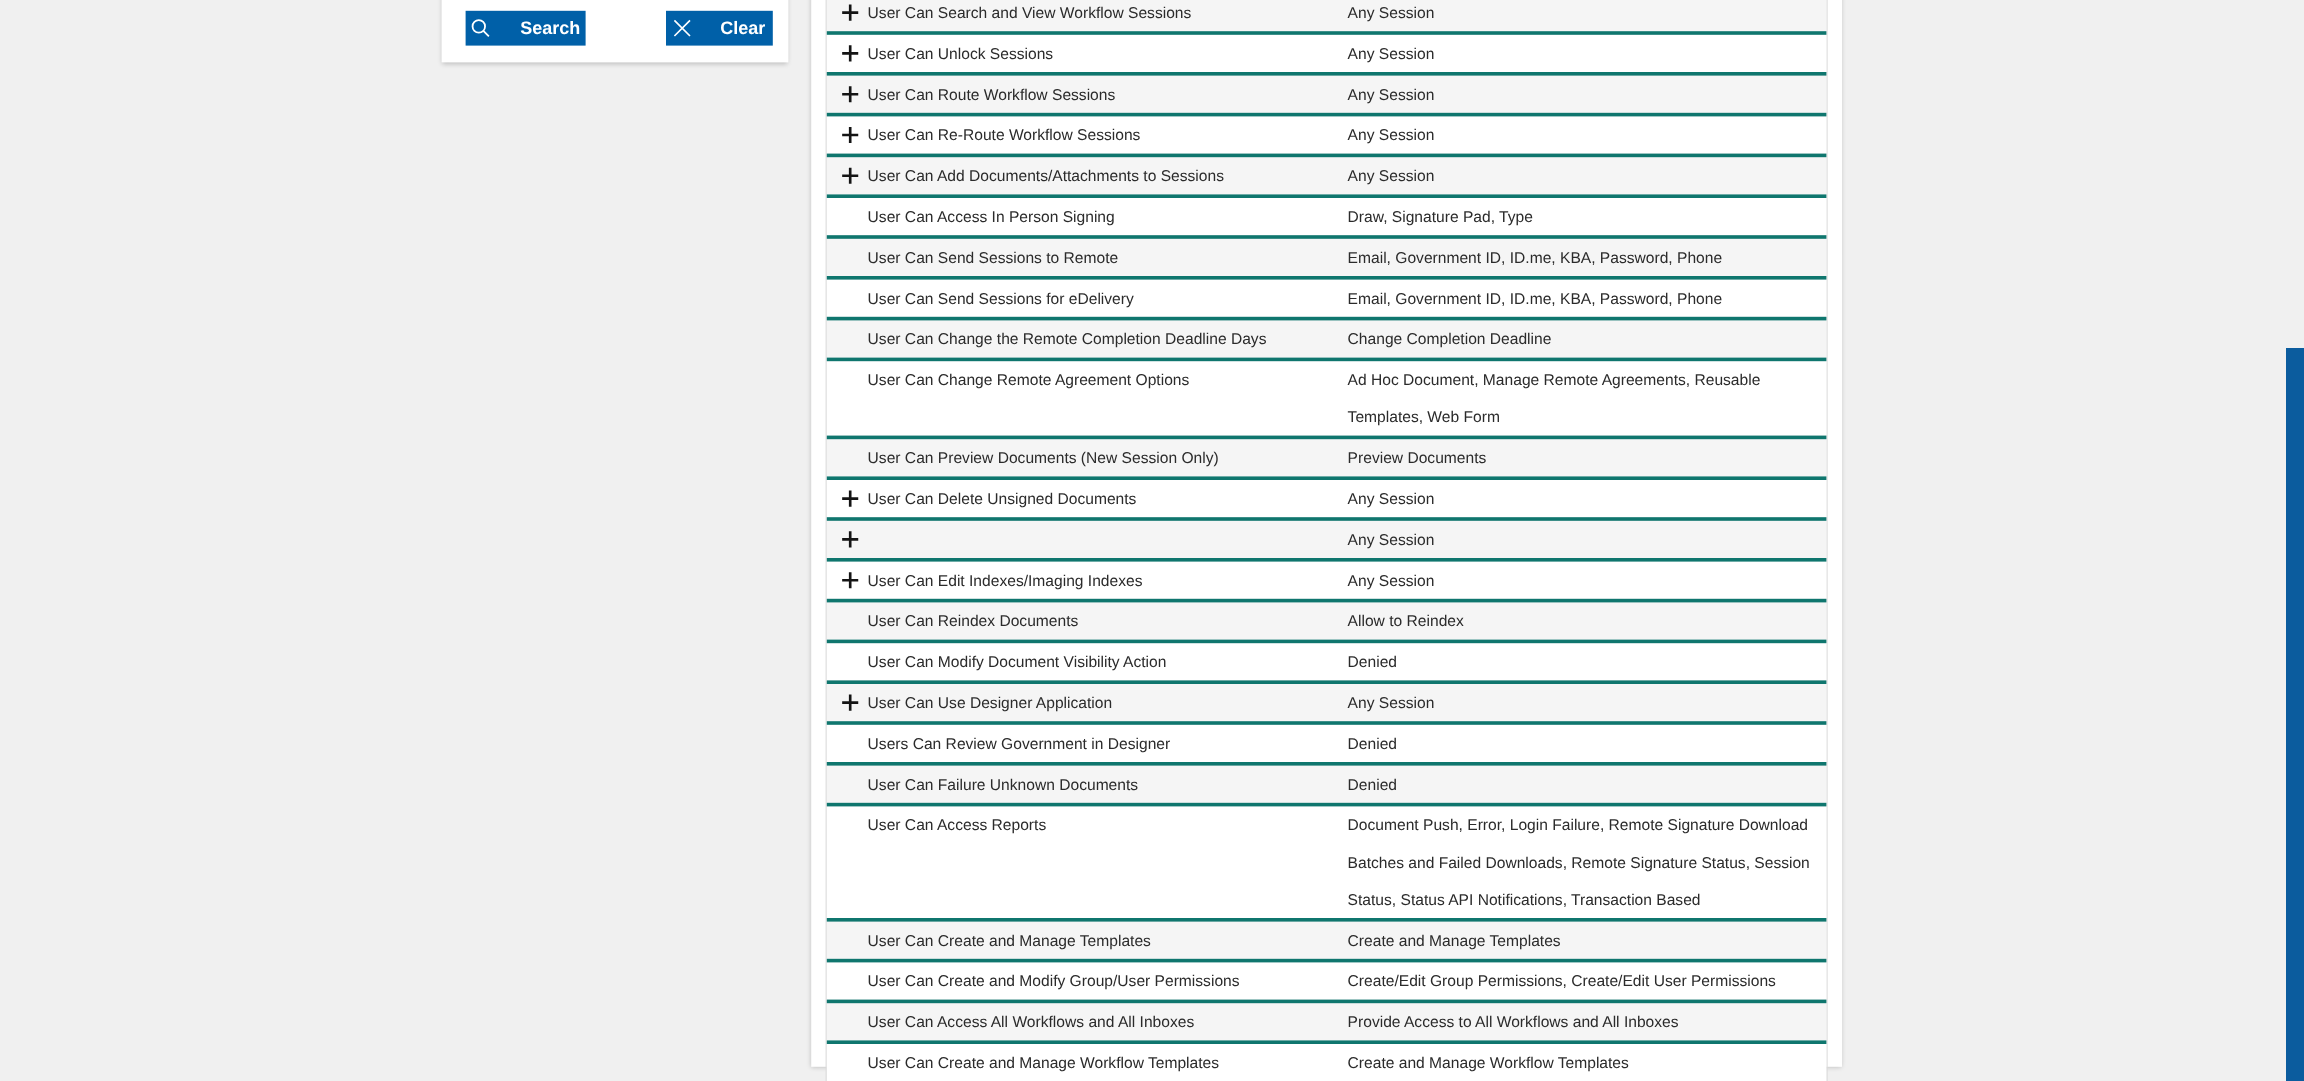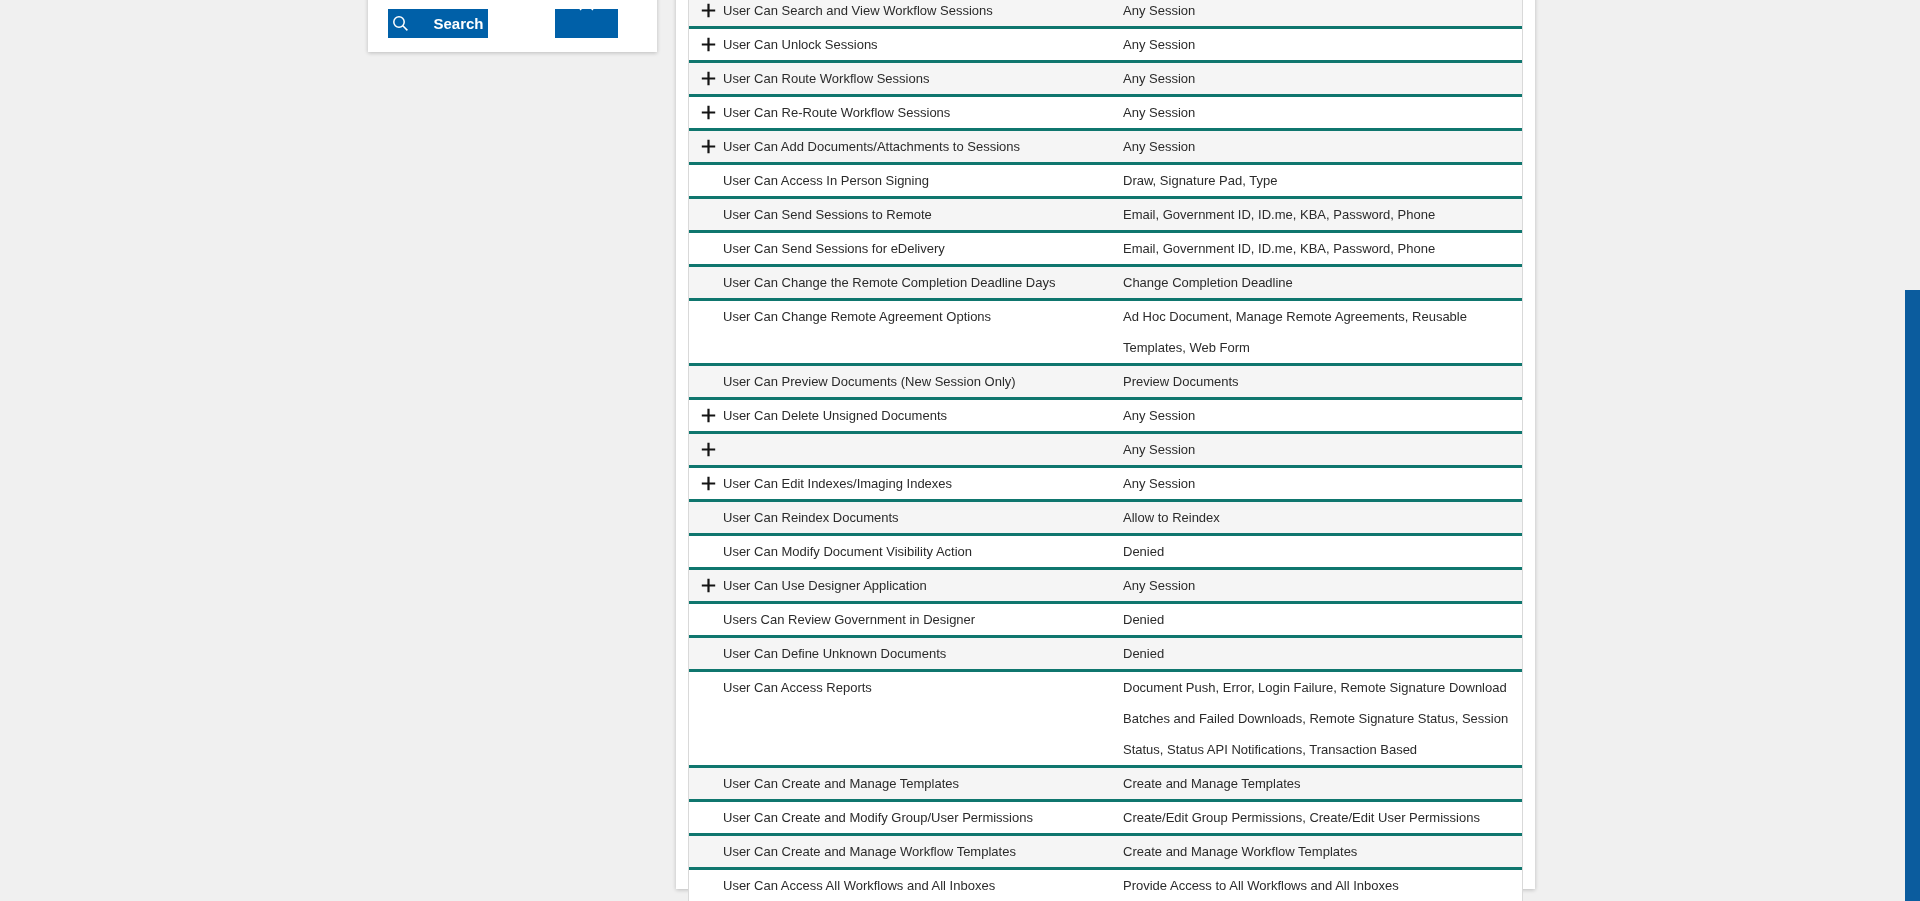--- a/index.html
+++ b/index.html
@@ -16,21 +16,21 @@
     background:#fff;box-shadow:0 1px 4px rgba(0,0,0,.22);
   }
   .btn{
     position:absolute;top:19px;height:29px;
     display:flex;align-items:center;justify-content:center;gap:24px;
     background:#0060a8;color:#fff;border:none;cursor:pointer;
     font-family:"Liberation Sans",sans-serif;font-size:15px;font-weight:700;
     padding:0;
   }
   .btn-search{left:20px;width:100px;}
-  .btn-clear{left:187px;width:63px;flex-direction:column;}
+  .btn-clear{left:187px;width:89px;}
   .btn svg{display:block;}
   
   .main-card{
     position:absolute;left:676px;top:-5px;width:859px;height:894px;
     background:#fff;box-shadow:0 1px 4px rgba(0,0,0,.22);
     padding:0 12px;box-sizing:border-box;
   }
   .ptable{border-left:1px solid #d9d9d9;border-right:1px solid #d9d9d9;border-bottom:1px solid #d9d9d9;}
   .row{
     display:flex;
@@ -277,21 +277,21 @@
         </div>
         <div class="c2">Denied</div>
       </div>
       <div class="row">
         <div class="c1">
           <span class="plus hidden">
             <svg width="15" height="15" viewBox="0 0 15 15" fill="none">
               <path d="M7.5 0.8V14.2M0.8 7.5H14.2" stroke="#141414" stroke-width="2.2"></path>
             </svg>
           </span>
-          <span class="label">User Can Define Unknown Documents</span>
+          <span class="label">User Can Failure Unknown Documents</span>
         </div>
         <div class="c2">Denied</div>
       </div>
       <div class="row">
         <div class="c1">
           <span class="plus hidden">
             <svg width="15" height="15" viewBox="0 0 15 15" fill="none">
               <path d="M7.5 0.8V14.2M0.8 7.5H14.2" stroke="#141414" stroke-width="2.2"></path>
             </svg>
           </span>
@@ -323,31 +323,31 @@
         </div>
         <div class="c2">Create/Edit Group Permissions, Create/Edit User Permissions</div>
       </div>
       <div class="row">
         <div class="c1">
           <span class="plus hidden">
             <svg width="15" height="15" viewBox="0 0 15 15" fill="none">
               <path d="M7.5 0.8V14.2M0.8 7.5H14.2" stroke="#141414" stroke-width="2.2"></path>
             </svg>
           </span>
+          <span class="label">User Can Access All Workflows and All Inboxes</span>
+        </div>
+        <div class="c2">Provide Access to All Workflows and All Inboxes</div>
+      </div>
+      <div class="row">
+        <div class="c1">
+          <span class="plus hidden">
+            <svg width="15" height="15" viewBox="0 0 15 15" fill="none">
+              <path d="M7.5 0.8V14.2M0.8 7.5H14.2" stroke="#141414" stroke-width="2.2"></path>
+            </svg>
+          </span>
           <span class="label">User Can Create and Manage Workflow Templates</span>
         </div>
         <div class="c2">Create and Manage Workflow Templates</div>
-      </div>
-      <div class="row">
-        <div class="c1">
-          <span class="plus hidden">
-            <svg width="15" height="15" viewBox="0 0 15 15" fill="none">
-              <path d="M7.5 0.8V14.2M0.8 7.5H14.2" stroke="#141414" stroke-width="2.2"></path>
-            </svg>
-          </span>
-          <span class="label">User Can Access All Workflows and All Inboxes</span>
-        </div>
-        <div class="c2">Provide Access to All Workflows and All Inboxes</div>
       </div>
     </div>
 </div>
 
 <div class="right-bar"></div>
 
 </body></html>

